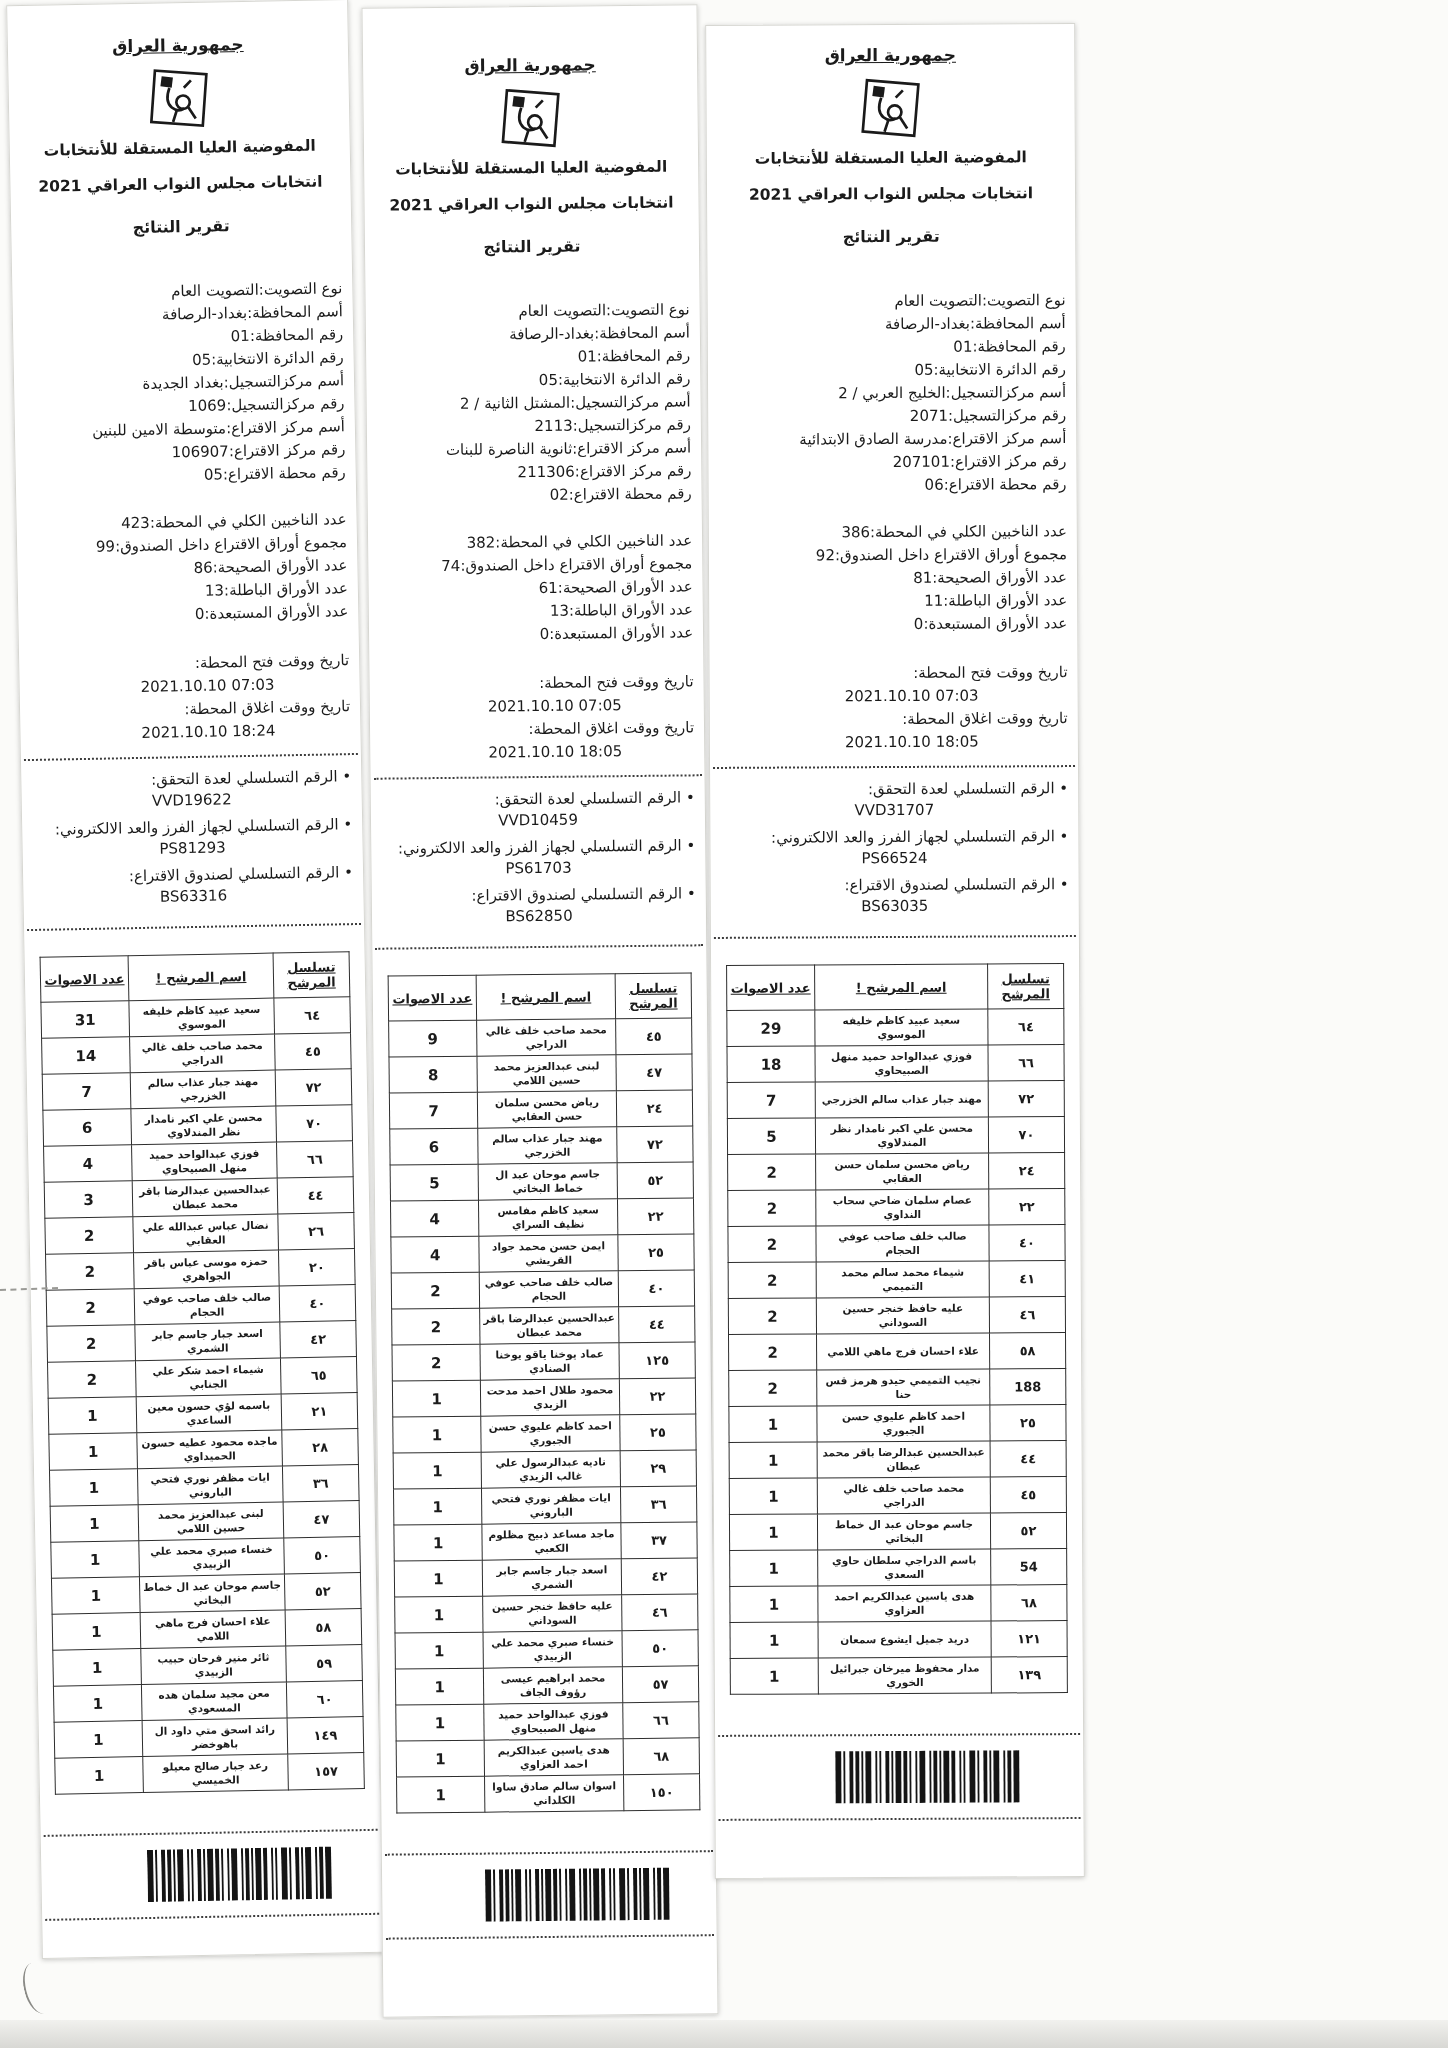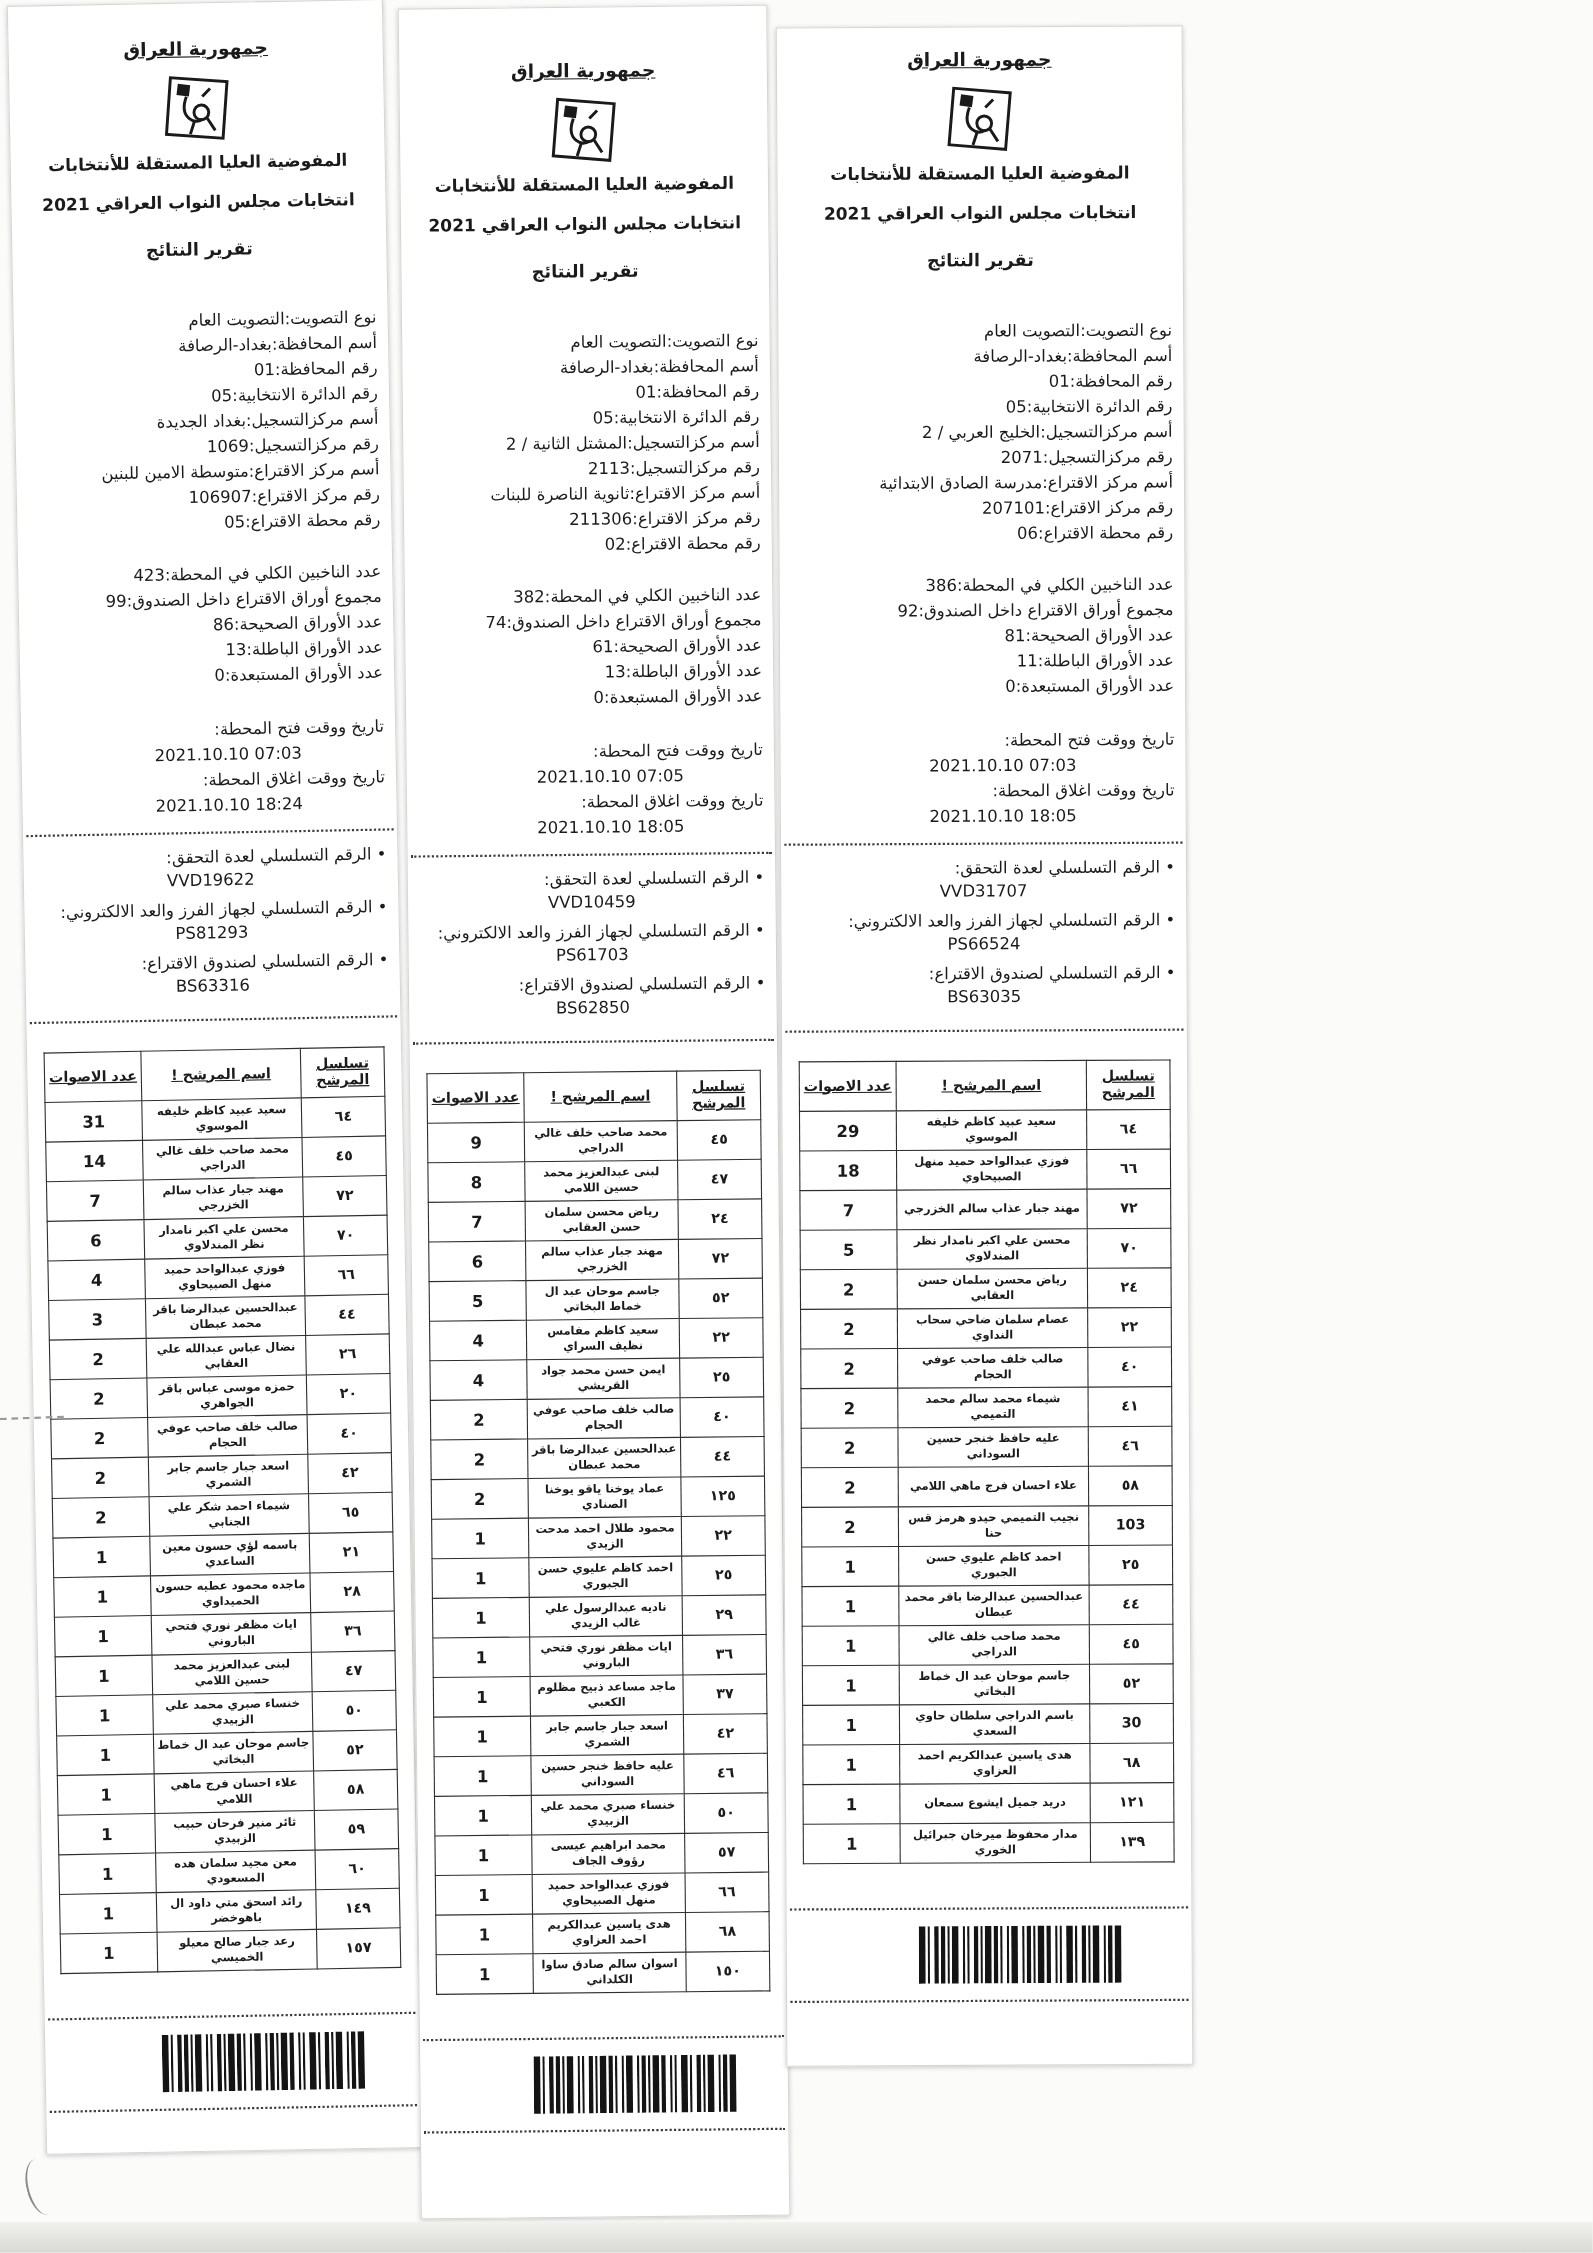--- a/index.html
+++ b/index.html
@@ -671,21 +671,21 @@
               <td class="seq">٤٦</td>
               <td class="name">عليه حافظ خنجر حسين السوداني</td>
               <td class="votes">2</td>
             </tr>
             <tr>
               <td class="seq">٥٨</td>
               <td class="name">علاء احسان فرج ماهي اللامي</td>
               <td class="votes">2</td>
             </tr>
             <tr>
-              <td class="seq">103</td>
+              <td class="seq">188</td>
               <td class="name">نجيب التميمي حيدو هرمز قس حنا</td>
               <td class="votes">2</td>
             </tr>
             <tr>
               <td class="seq">٢٥</td>
               <td class="name">احمد كاظم عليوي حسن الجبوري</td>
               <td class="votes">1</td>
             </tr>
             <tr>
               <td class="seq">٤٤</td>
@@ -696,21 +696,21 @@
               <td class="seq">٤٥</td>
               <td class="name">محمد صاحب خلف غالي الدراجي</td>
               <td class="votes">1</td>
             </tr>
             <tr>
               <td class="seq">٥٢</td>
               <td class="name">جاسم موحان عبد ال خماط البخاتي</td>
               <td class="votes">1</td>
             </tr>
             <tr>
-              <td class="seq">30</td>
+              <td class="seq">54</td>
               <td class="name">باسم الدراجي سلطان حاوي السعدي</td>
               <td class="votes">1</td>
             </tr>
             <tr>
               <td class="seq">٦٨</td>
               <td class="name">هدى ياسين عبدالكريم احمد العزاوي</td>
               <td class="votes">1</td>
             </tr>
             <tr>
               <td class="seq">١٢١</td>

